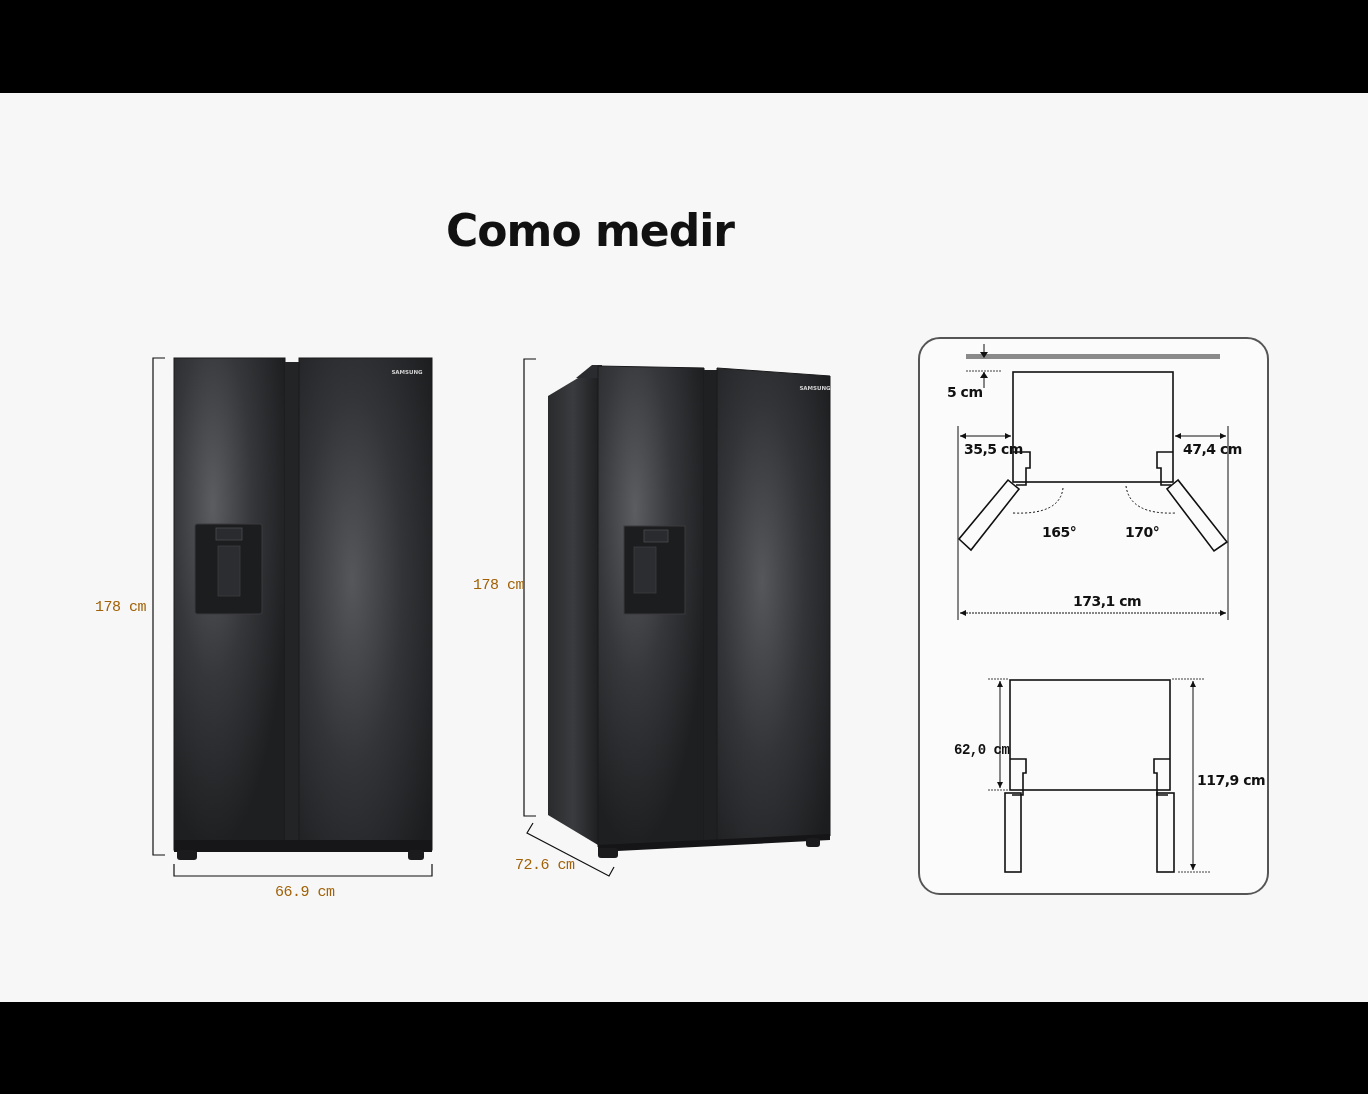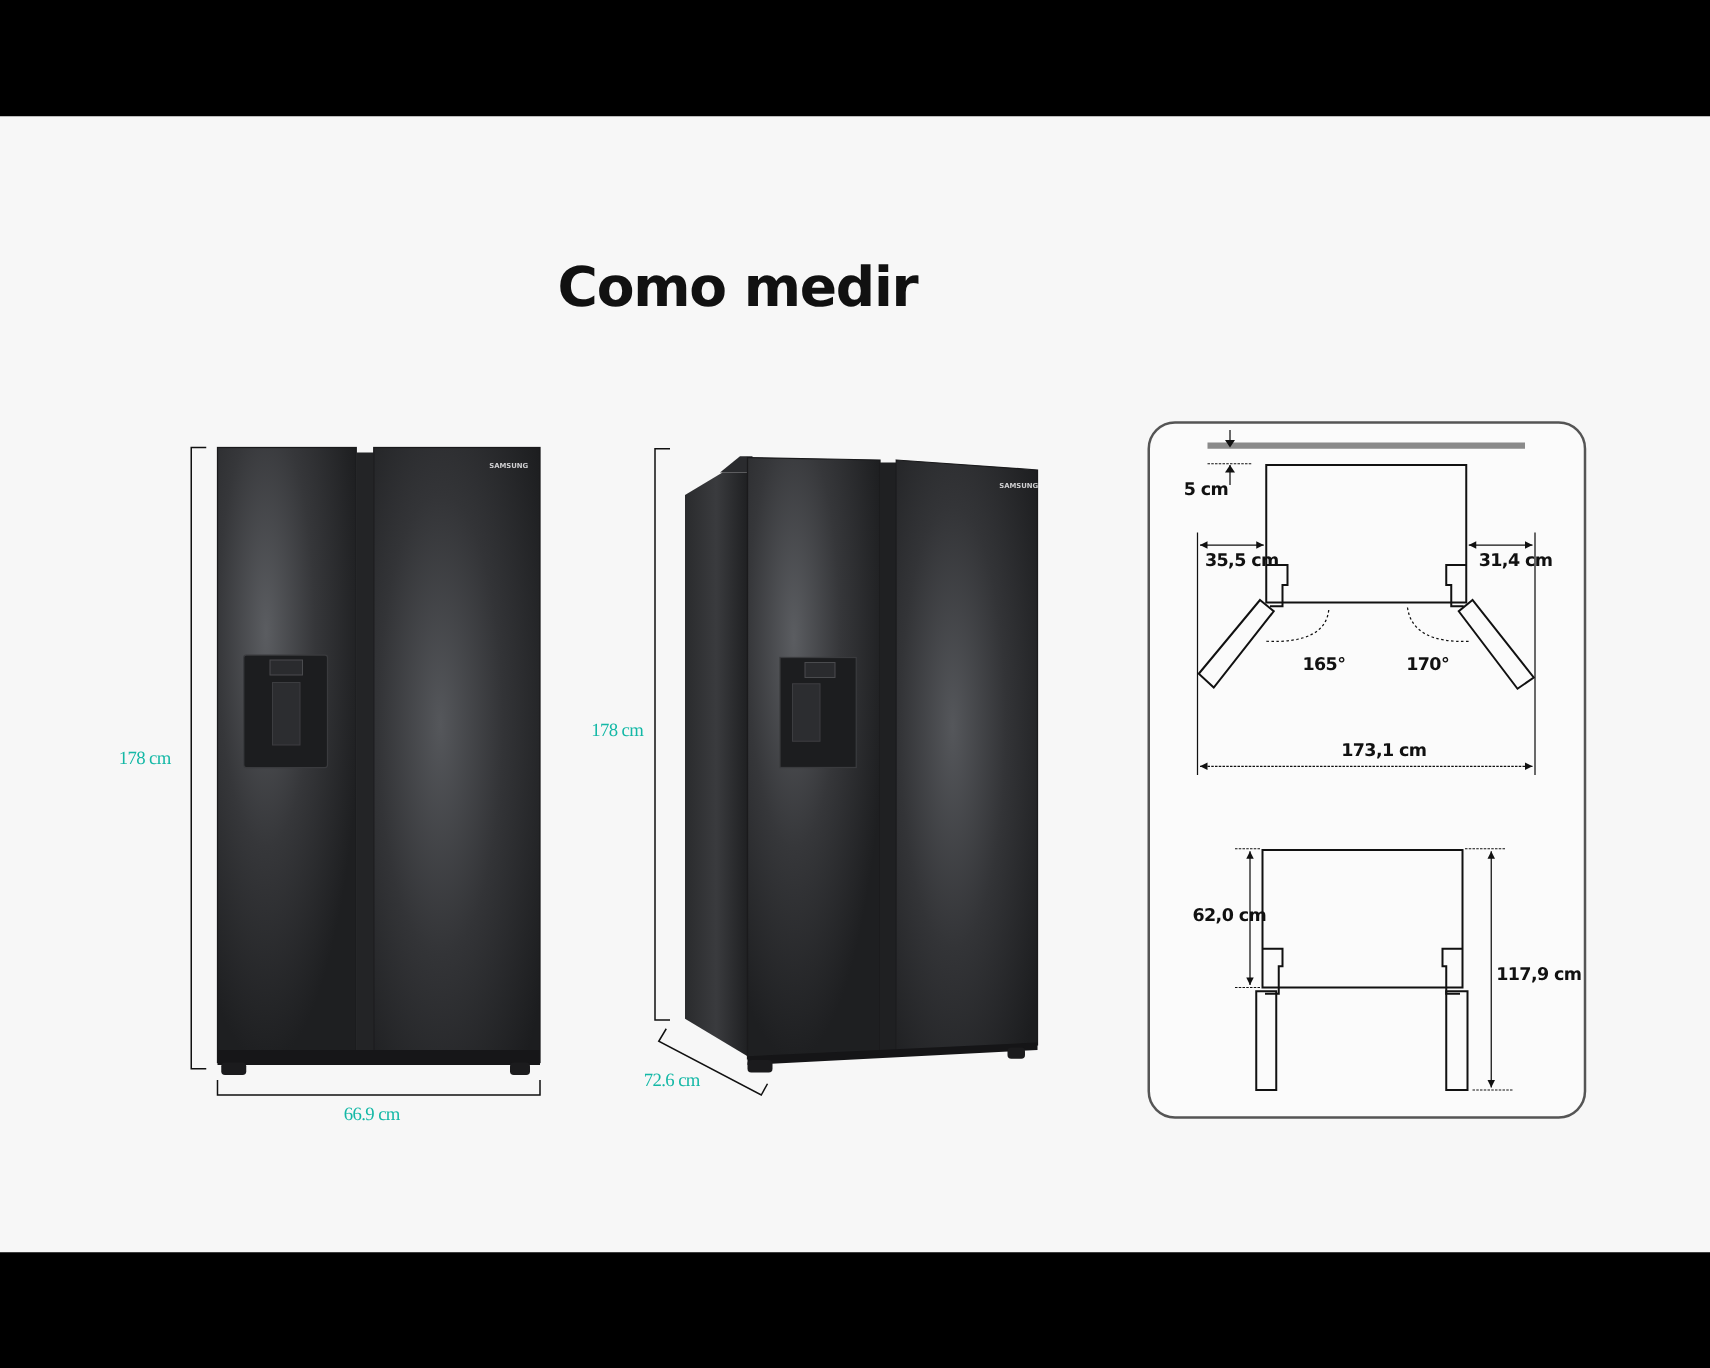--- a/index.html
+++ b/index.html
@@ -7,22 +7,22 @@
   body { font-family: "Liberation Sans", sans-serif; position: relative; }
   .bar-top { position: absolute; left: 0; top: 0; width: 1368px; height: 93px; background: #000; }
   .bar-bottom { position: absolute; left: 0; top: 1002px; width: 1368px; height: 92px; background: #000; }
   .canvas { position: absolute; left: 0; top: 93px; width: 1368px; height: 909px; background: #f7f7f7; }
   .title {
     position: absolute; left: 0; top: 112px; width: 1180px; text-align: center;
     font-family: "DejaVu Sans", sans-serif; font-weight: bold; font-size: 44px;
     color: #111; letter-spacing: -1px;
   }
   .dim-label {
-    position: absolute; font-family: Liberation Serif, serif; font-size: 15px;
-    color: #14b8a6; letter-spacing: -0.5px; white-space: nowrap;
+    position: absolute; font-family: Liberation Mono, monospace; font-size: 15px;
+    color: #a16207; letter-spacing: -0.5px; white-space: nowrap;
   }
   .diag-label {
     position: absolute; font-family: "DejaVu Sans", sans-serif; font-weight: bold;
     font-size: 14px; color: #111; letter-spacing: -0.5px; white-space: nowrap;
   }
   svg { position: absolute; left: 0; top: 0; }
   .panel {
     position: absolute; left: 918px; top: 337px; width: 351px; height: 558px;
     border: 2px solid #555; border-radius: 22px; background: #fbfbfb;
   }
@@ -201,18 +201,18 @@
   </g>
 </svg>
 
 <div class="dim-label" style="left:95px; top:599px;">178 cm</div>
 <div class="dim-label" style="left:275px; top:884px;">66.9 cm</div>
 <div class="dim-label" style="left:473px; top:577px;">178 cm</div>
 <div class="dim-label" style="left:515px; top:857px;text-align:right;">72.6 cm</div>
 
 <div class="diag-label" style="left:947px; top:384px;">5 cm</div>
 <div class="diag-label" style="left:964px; top:441px;">35,5 cm</div>
-<div class="diag-label" style="left:1183px; top:441px;">31,4 cm</div>
+<div class="diag-label" style="left:1183px; top:441px;">47,4 cm</div>
 <div class="diag-label" style="left:1042px; top:524px;">165°</div>
 <div class="diag-label" style="left:1125px; top:524px;">170°</div>
 <div class="diag-label" style="left:1073px; top:593px;text-align:center;">173,1 cm</div>
-<div class="diag-label" style="left:954px; top:725px;">62,0 cm</div>
+<div class="diag-label" style="left:954px; top:742px;font-family:Liberation Mono, monospace;">62,0 cm</div>
 <div class="diag-label" style="left:1197px; top:772px;">117,9 cm</div>
 
 </body></html>

